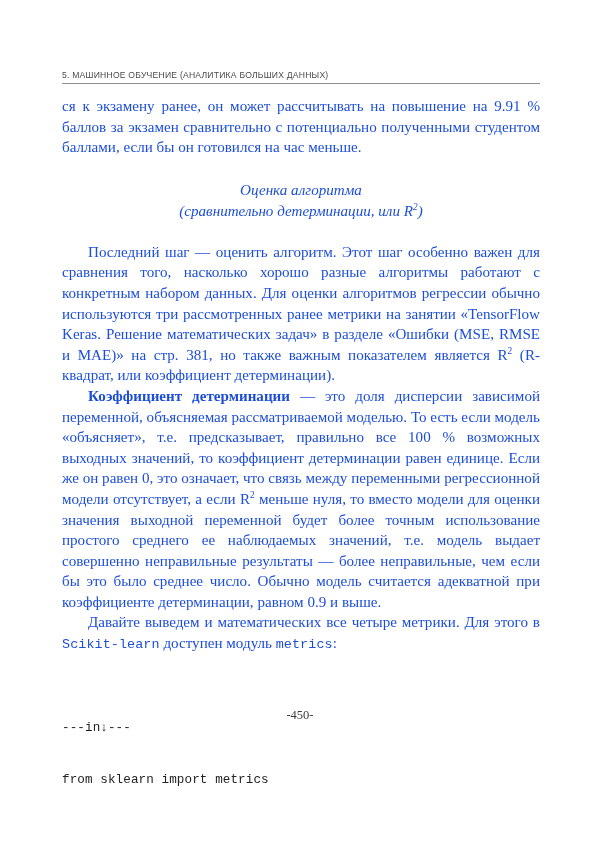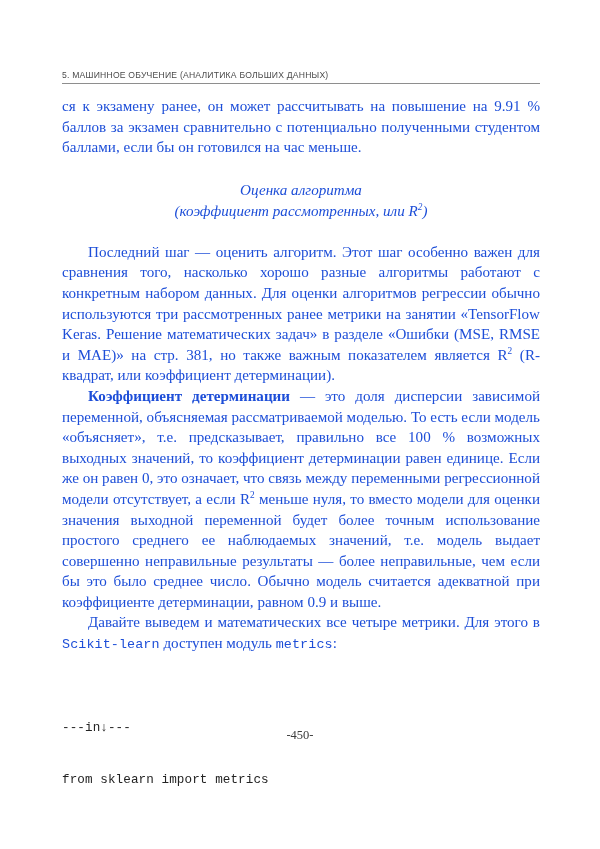--- a/index.html
+++ b/index.html
@@ -117,21 +117,21 @@
   code.inline-mono {
     font-family: "Liberation Mono", "DejaVu Sans Mono", monospace;
     font-size: 13.4px;
     letter-spacing: 0.1px;
   }
 
   
   .folio {
     position: absolute;
     left: 0;
-    top: 728px;
+    top: 708px;
     width: 600px;
     text-align: center;
     font-size: 12.5px;
     color: #3a3a3a;
     font-family: "Liberation Serif", "DejaVu Serif", serif;
   }
 </style>
 </head>
 <body>
 
@@ -141,21 +141,21 @@
     <span class="running-head-text">5. МАШИННОЕ ОБУЧЕНИЕ (АНАЛИТИКА БОЛЬШИХ ДАННЫХ)</span>
     <span class="running-head-rule"></span>
   </div>
 
   <div class="content">
 
     <p class="body-text cont">ся к экзамену ранее, он может рассчитывать на повышение на 9.91 % баллов за экзамен сравнительно с потенциально полученными студентом баллами, если бы он готовился на час меньше.</p>
 
     <div class="section-heading">
       <span class="line">Оценка алгоритма</span>
-      <span class="line"><span>(коэффициент рассмотренных, или R</span><sup>2</sup><span>)</span></span>
+      <span class="line"><span>(сравнительно детерминации, или R</span><sup>2</sup><span>)</span></span>
     </div>
 
     <p class="body-text indent"><span>Последний шаг — оценить алгоритм. Этот шаг особенно важен для сравнения того, насколько хорошо разные алгоритмы работают с конкретным набором данных. Для оценки алгоритмов регрессии обычно используются три рассмотренных ранее метрики на занятии «TensorFlow Keras. Решение математических задач» в разделе «Ошибки (MSE, RMSE и MAE)» на стр. 381, но также важным показателем является R</span><sup>2</sup><span> (R-квадрат, или коэффициент детерминации).</span></p>
 
     <p class="body-text indent"><span class="bold-lead">Коэффициент детерминации</span><span> — это доля дисперсии зависимой переменной, объясняемая рассматриваемой моделью. То есть если модель «объясняет», т.е. предсказывает, правильно все 100 % возможных выходных значений, то коэффициент детерминации равен единице. Если же он равен 0, это означает, что связь между переменными регрессионной модели отсутствует, а если R</span><sup>2</sup><span> меньше нуля, то вместо модели для оценки значения выходной переменной будет более точным использование простого среднего ее наблюдаемых значений, т.е. модель выдает совершенно неправильные результаты — более неправильные, чем если бы это было среднее число. Обычно модель считается адекватной при коэффициенте детерминации, равном 0.9 и выше.</span></p>
 
     <p class="body-text indent"><span>Давайте выведем и математических все четыре метрики. Для этого в </span><code class="inline-mono">Scikit-learn</code><span> доступен модуль </span><code class="inline-mono">metrics</code><span>:</span></p>
 
     <div class="code-block">
       <span class="code-line">---in↓---</span>

